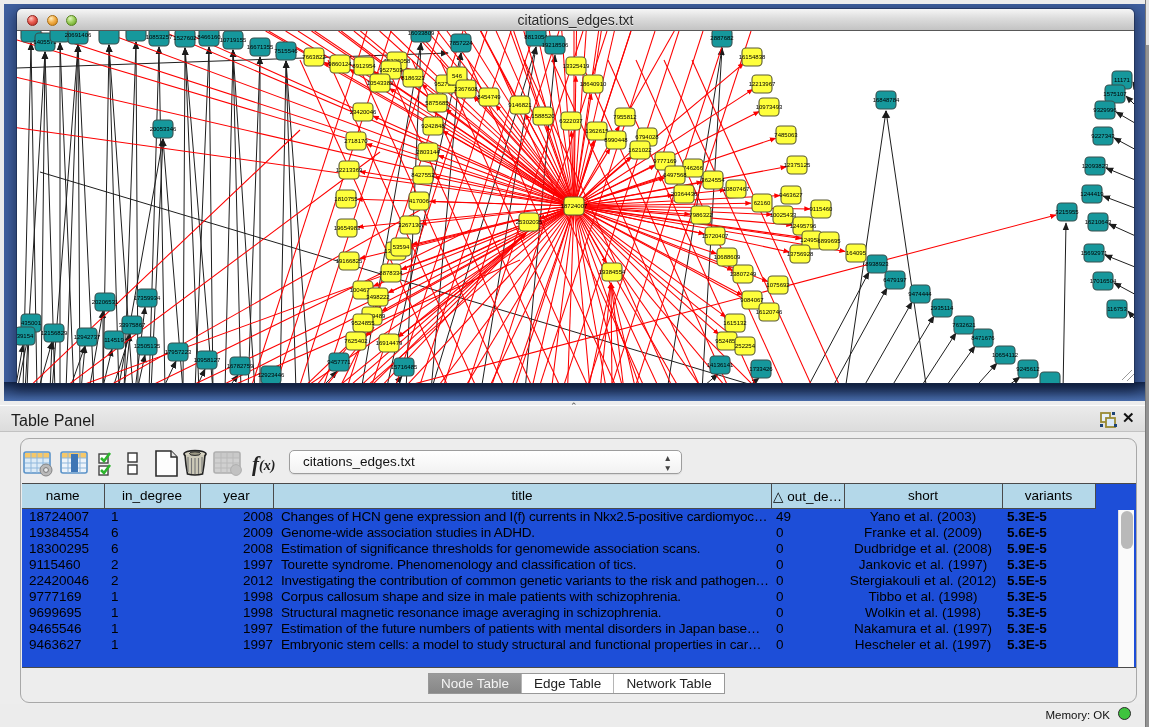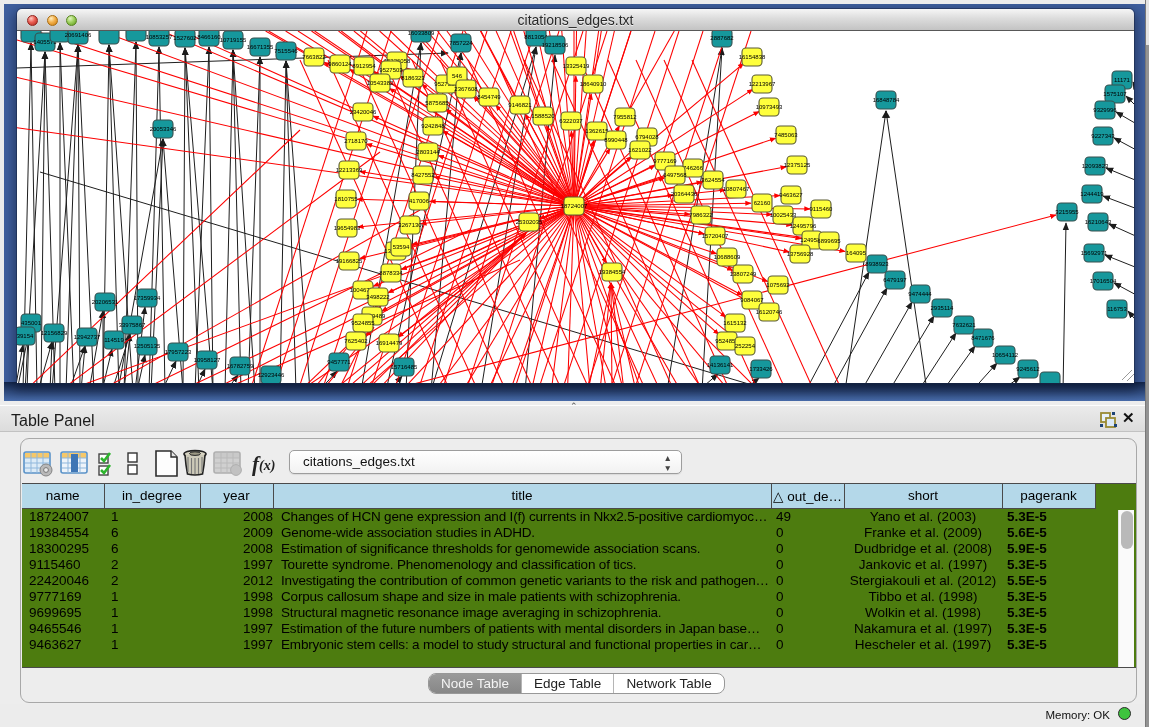--- a/index.html
+++ b/index.html
@@ -33,38 +33,38 @@
 #phead .fl { position:absolute; left:1098px; top:4px; }
 #phead .x { position:absolute; left:1122px; top:3px; font-size:15px; font-weight:bold; color:#111; }
 #cursor { position:absolute; left:570px; top:0px; font-size:9px; color:#555;}
 #container { position:absolute; left:20px; top:37px; width:1117px; height:265px; background:#ededed;
   border:1px solid #a8a8a8; border-radius:9px; }
 #toolbar { position:absolute; left:1px; top:8px; width:280px; height:34px; }
 #combo { position:absolute; left:268px; top:11px; width:393px; height:24px; border:1px solid #9d9d9d; border-radius:5px;
   background:linear-gradient(180deg,#ffffff,#f2f2f2); font-size:13.5px; color:#111; line-height:22px; padding-left:13px;
   box-shadow:0 1px 1px rgba(0,0,0,0.08);}
 #combo .arr { position:absolute; right:9px; top:2px; font-size:8.5px; color:#444; line-height:10px; text-align:center;}
-#tablewrap { position:absolute; left:1px; top:44px; width:1114px; height:185px; background:#4d7c0f; overflow:hidden;
+#tablewrap { position:absolute; left:1px; top:44px; width:1114px; height:185px; background:#1d4ed8; overflow:hidden;
   border-top:1px solid #4a4a4a; border-bottom:1px solid #4a4a4a;}
 table { border-collapse:collapse; table-layout:fixed; width:1073px; font-size:13.5px; color:#000; }
 th { background:#b4d8e9; font-weight:normal; height:24px; border-right:1px solid #4a4a4a; border-bottom:1px solid #4a4a4a;
   font-size:13.5px; overflow:hidden; white-space:nowrap; }
 td { height:16px; overflow:hidden; white-space:nowrap; padding:0; }
 td.c1 { padding-left:7px; }
 td.c2 { padding-left:7px; }
 td.c3 { padding-left:6px;text-align:right; }
 td.c4 { padding-left:8px; letter-spacing:-0.18px; }
 td.c5 { padding-left:5px; }
 td.c6 { text-align:center; }
 td.c7 { padding-left:5px;font-weight:bold; }
 col.c1 { width:82px; } col.c2 { width:96px; } col.c3 { width:73px; } col.c4 { width:498px; }
 col.c5 { width:73px; } col.c6 { width:158px; } col.c7 { width:93px; }
 #sbar { position:absolute; right:2px; top:26px; width:16px; height:158px; background:#fafafa; border-left:1px solid #e0e0e0; }
 #sbar .thumb { position:absolute; left:2px; top:1px; width:12px; height:38px; border-radius:6px; background:#b9b9b9; }
-#tabs { position:absolute; left:407px; top:234px; height:21px; display:flex; border:1px solid #989898; border-radius:8px;
+#tabs { position:absolute; left:407px; top:234px; height:21px; display:flex; border:1px solid #989898; border-radius:0;
   overflow:hidden; background:#fff; font-size:13.5px; }
 #tabs div { padding:2px 12px 0 12px; border-right:1px solid #b5b5b5; color:#222; }
 #tabs div:last-child { border-right:none; }
 #tabs div.sel { background:linear-gradient(180deg,#9a9a9a,#878787); color:#f4f4f4; }
 #status { position:absolute; left:0; top:303px; width:1146px; height:23px; background:#ececec; }
 #status .m { position:absolute; right:36px; top:5px; font-size:11.5px; color:#111; }
 #status .dot { position:absolute; right:15px; top:3px; width:13px; height:13px; border-radius:50%;
   background:#3ec43e; border:1.5px solid #2b2b2b; }
 </style></head>
 <body>
@@ -717,21 +717,21 @@
               <col class="c7">
             </colgroup>
         <tbody>
               <tr>
                 <th>name</th>
                 <th>in_degree</th>
                 <th>year</th>
                 <th>title</th>
                 <th>△ out_de…</th>
                 <th>short</th>
-                <th>pagerank</th>
+                <th>variants</th>
               </tr>
         <tr>
                 <td class="c1">18724007</td>
                 <td class="c2">1</td>
                 <td class="c3">2008</td>
                 <td class="c4">Changes of HCN gene expression and I(f) currents in Nkx2.5-positive cardiomyoc…</td>
                 <td class="c5">49</td>
                 <td class="c6">Yano et al. (2003)</td>
                 <td class="c7">5.3E-5</td>
               </tr>

